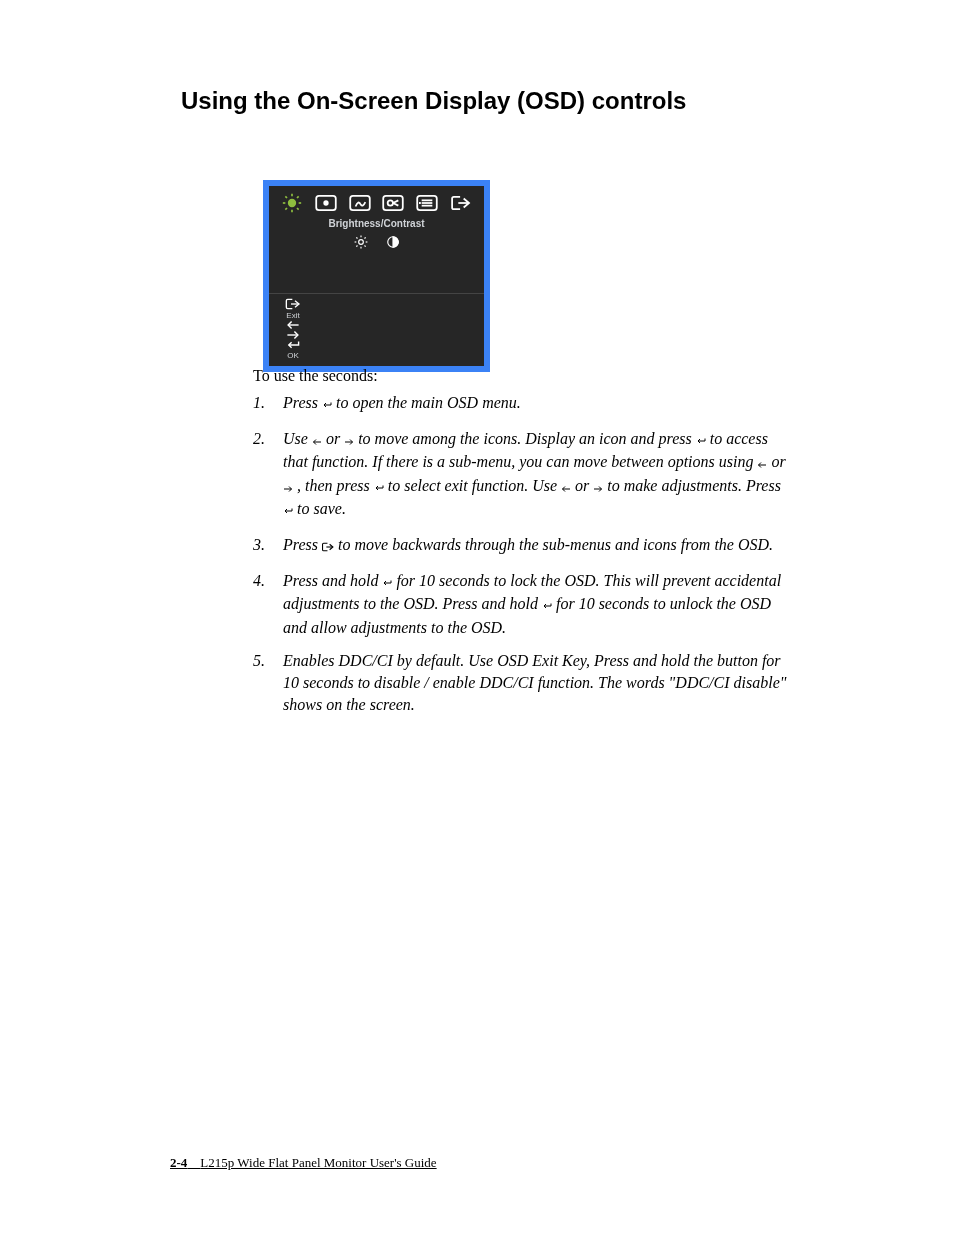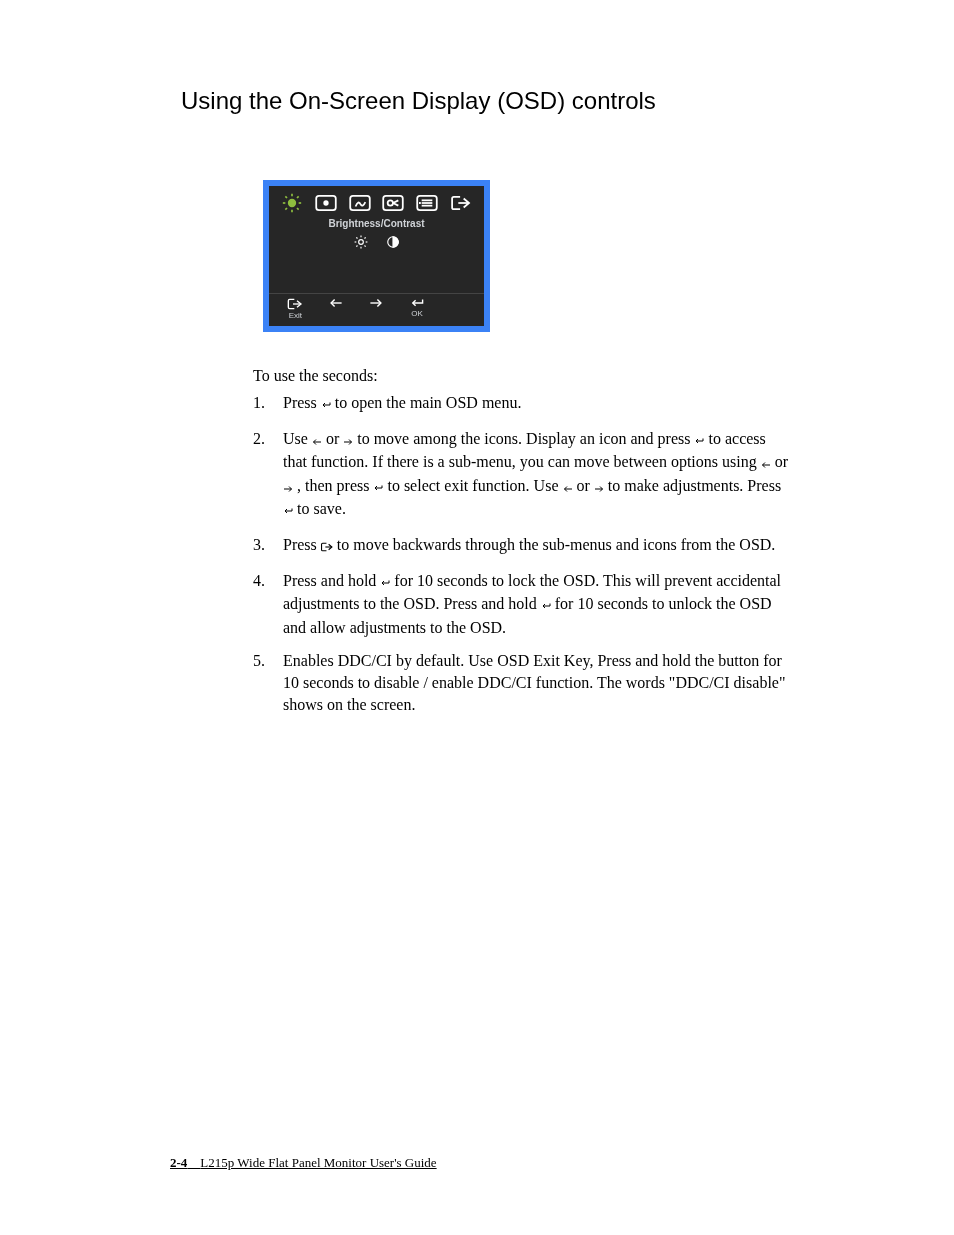--- a/index.html
+++ b/index.html
@@ -15,21 +15,21 @@
   .page {
     position: relative;
     width: 954px;
     height: 1235px;
   }
   .heading {
     position: absolute;
     left: 181px;
     top: 87px;
     font-family: Arial, Helvetica, sans-serif;
-    font-weight: normal;
+    font-weight: bold;
     font-size: 24px;
   }
   .intro {
     position: absolute;
     left: 253px;
     top: 133px;
     font-size: 16px;
     width: 560px;
   }
   .osd {
@@ -71,20 +71,21 @@
   }
   .osd-spacer {
     height: 34px;
   }
   .osd-bottomrow {
     display: flex;
     align-items: flex-start;
     justify-content: space-around;
     padding: 4px 6px 6px 6px;
     border-top: 1px solid #444;
+    flex-direction: column;
   }
   .osd-bottomrow .bcell {
     width: 36px;
     display: flex;
     flex-direction: column;
     align-items: center;
     font-size: 8px;
     color: #cfd2d6;
     gap: 1px;
   }
@@ -106,20 +107,21 @@
     padding-left: 0;
     margin: 0;
     list-style: none;
     counter-reset: step;
   }
   ol.steps > li {
     counter-increment: step;
     position: relative;
     padding-left: 30px;
     margin-bottom: 12px;
+    font-style: italic;
   }
   ol.steps > li::before {
     content: counter(step) ".";
     position: absolute;
     left: 0;
     top: 0;
   }
   .inline-icon {
     display: inline-block;
     vertical-align: -2px;

